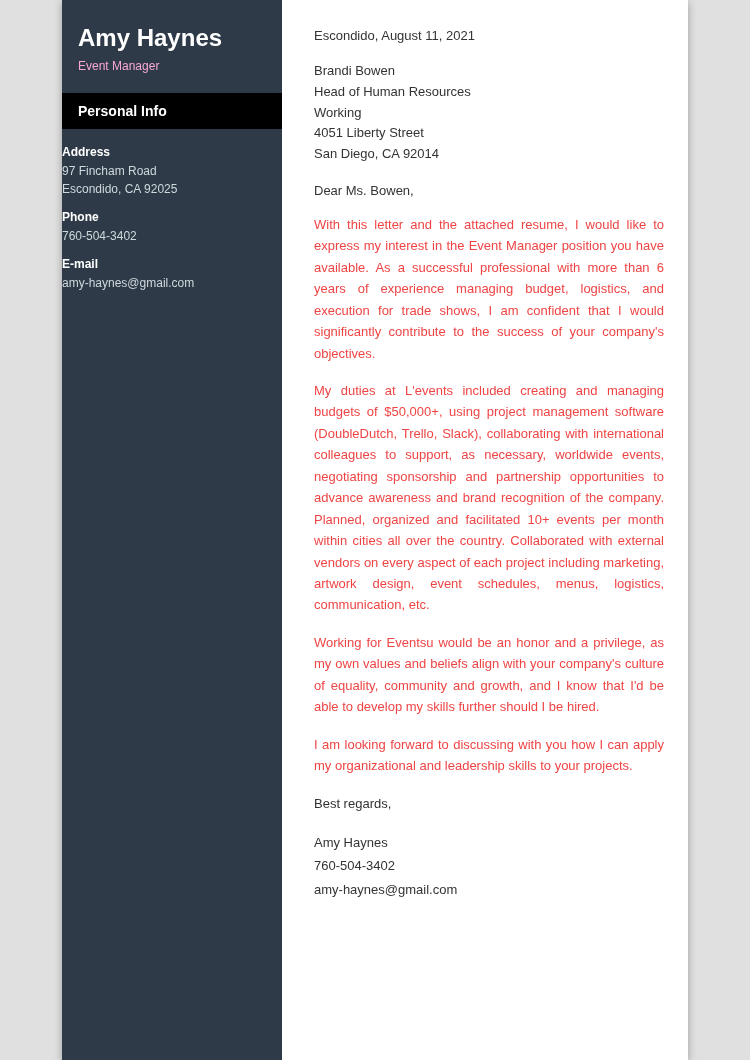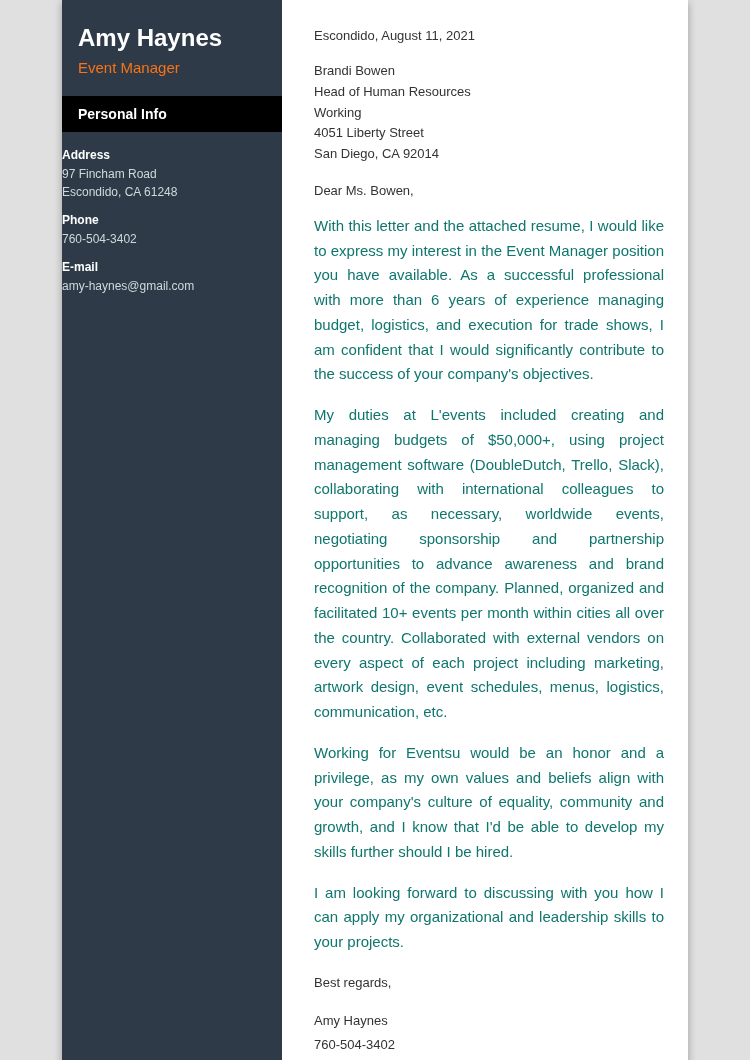--- a/index.html
+++ b/index.html
@@ -44,22 +44,22 @@
 
     .sidebar-name {
       font-size: 24px;
       font-weight: bold;
       color: #fff;
       line-height: 1.2;
       margin-bottom: 6px;
     }
 
     .sidebar-title {
-      font-size: 15px;
-      color: #f97316;
+      font-size: 12px;
+      color: #f9a8d4;
       font-weight: normal;
     }
 
     .sidebar-section-header {
       background: #000000;
       padding: 10px 16px;
       font-size: 14px;
       font-weight: bold;
       color: #fff;
       margin-bottom: 16px;
@@ -110,22 +110,22 @@
       line-height: 1.6;
     }
 
     .salutation {
       font-size: 13px;
       color: #333;
       margin-bottom: 16px;
     }
 
     .letter-body p {
-      font-size: 15px;
-      color: #0f766e;
+      font-size: 13px;
+      color: #ef4444;
       line-height: 1.65;
       text-align: justify;
       margin-bottom: 16px;
     }
 
     .closing-block {
       margin-top: 8px;
     }
 
     .closing-block p {
@@ -143,21 +143,21 @@
     <div class="sidebar-header">
       <div class="sidebar-name">Amy Haynes</div>
       <div class="sidebar-title">Event Manager</div>
     </div>
 
     <div class="sidebar-section-header">Personal Info</div>
 
     <div class="sidebar-content">
       <div class="sidebar-info-label">Address</div>
       <div class="sidebar-info-value">97 Fincham Road</div>
-      <div class="sidebar-info-value">Escondido, CA 61248</div>
+      <div class="sidebar-info-value">Escondido, CA 92025</div>
 
       <div class="sidebar-info-label">Phone</div>
       <div class="sidebar-info-value">760-504-3402</div>
 
       <div class="sidebar-info-label">E-mail</div>
       <div class="sidebar-info-value">amy-haynes@gmail.com</div>
     </div>
   </div>
 
   <div class="main-content">

